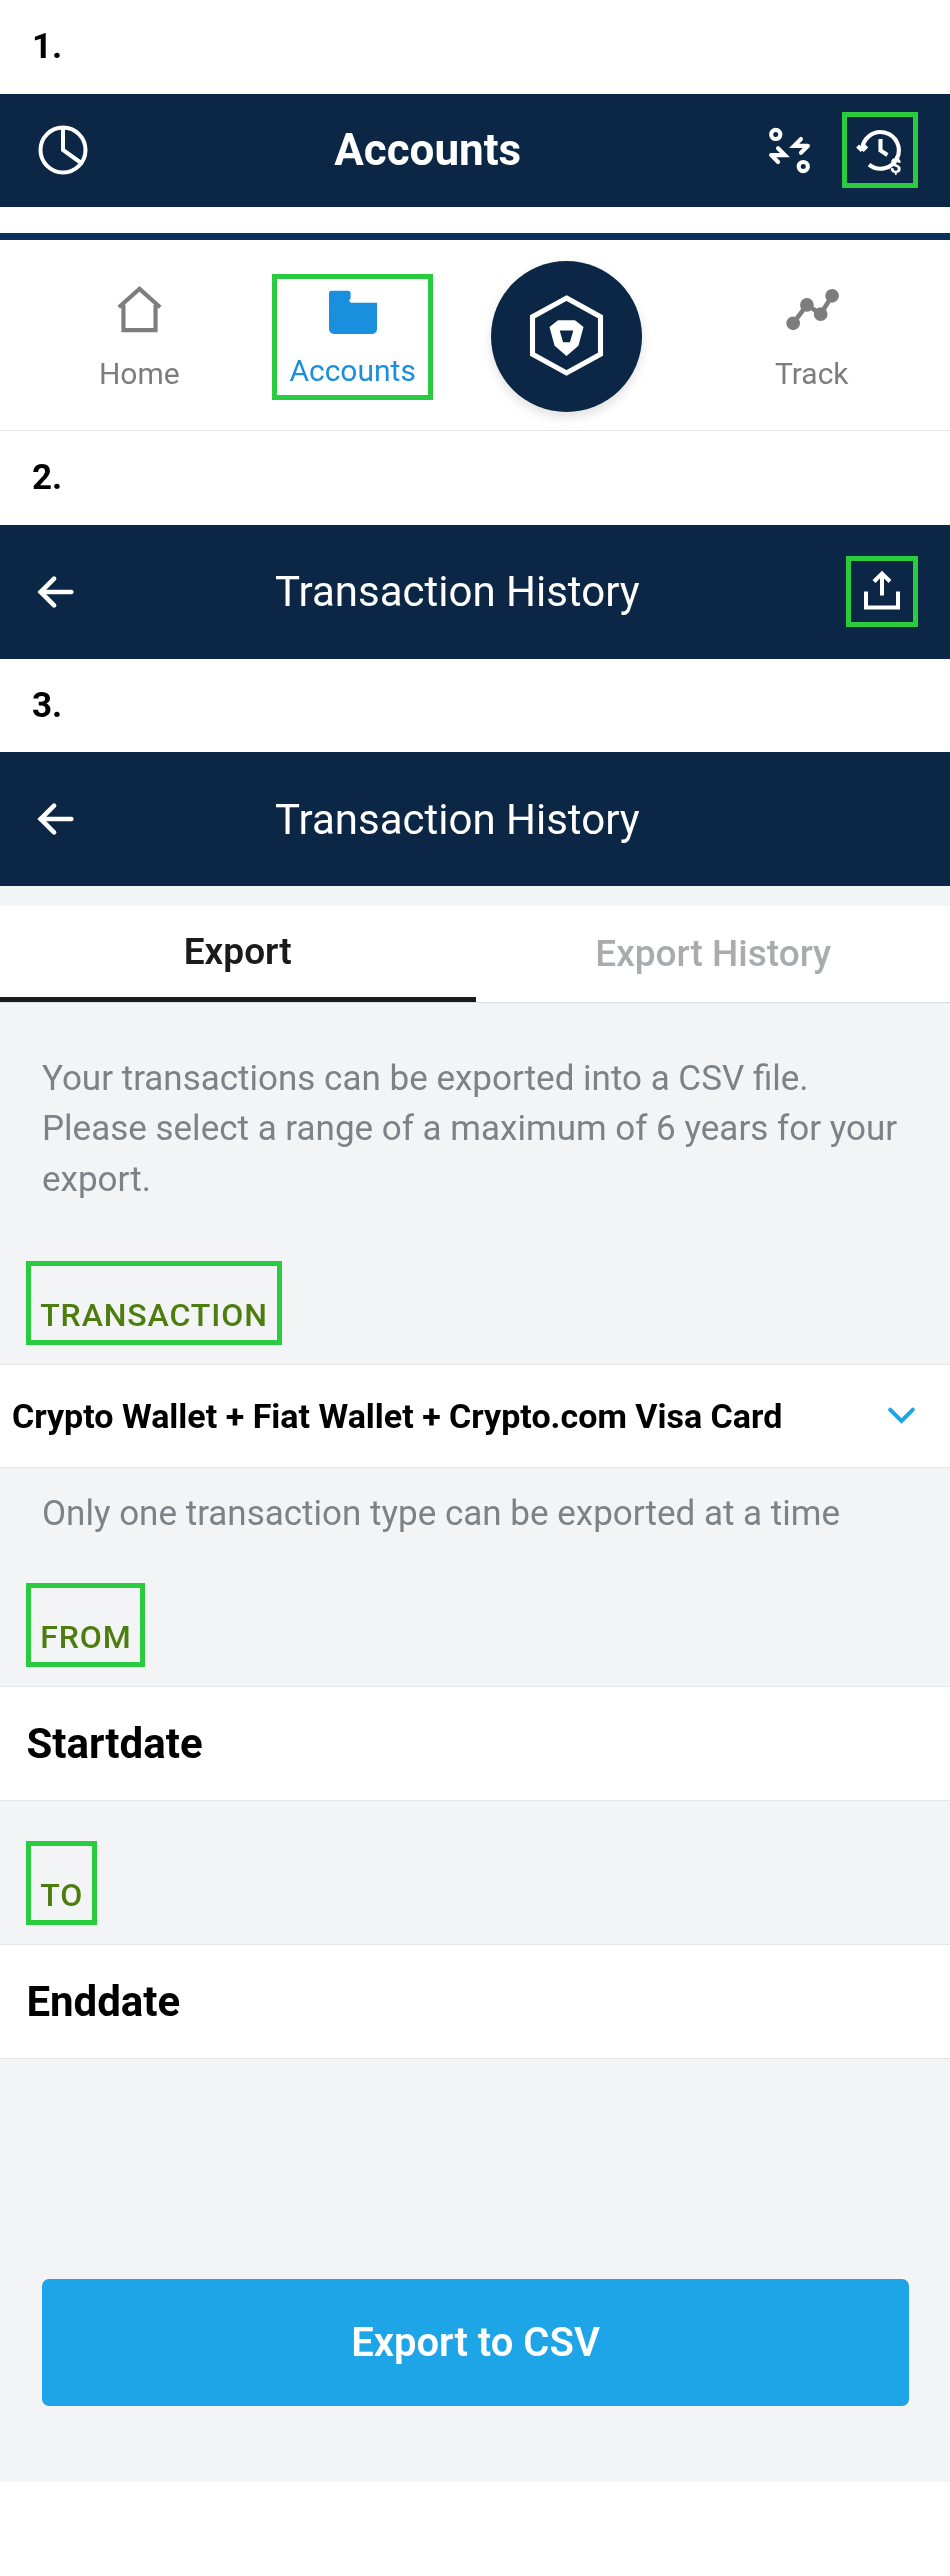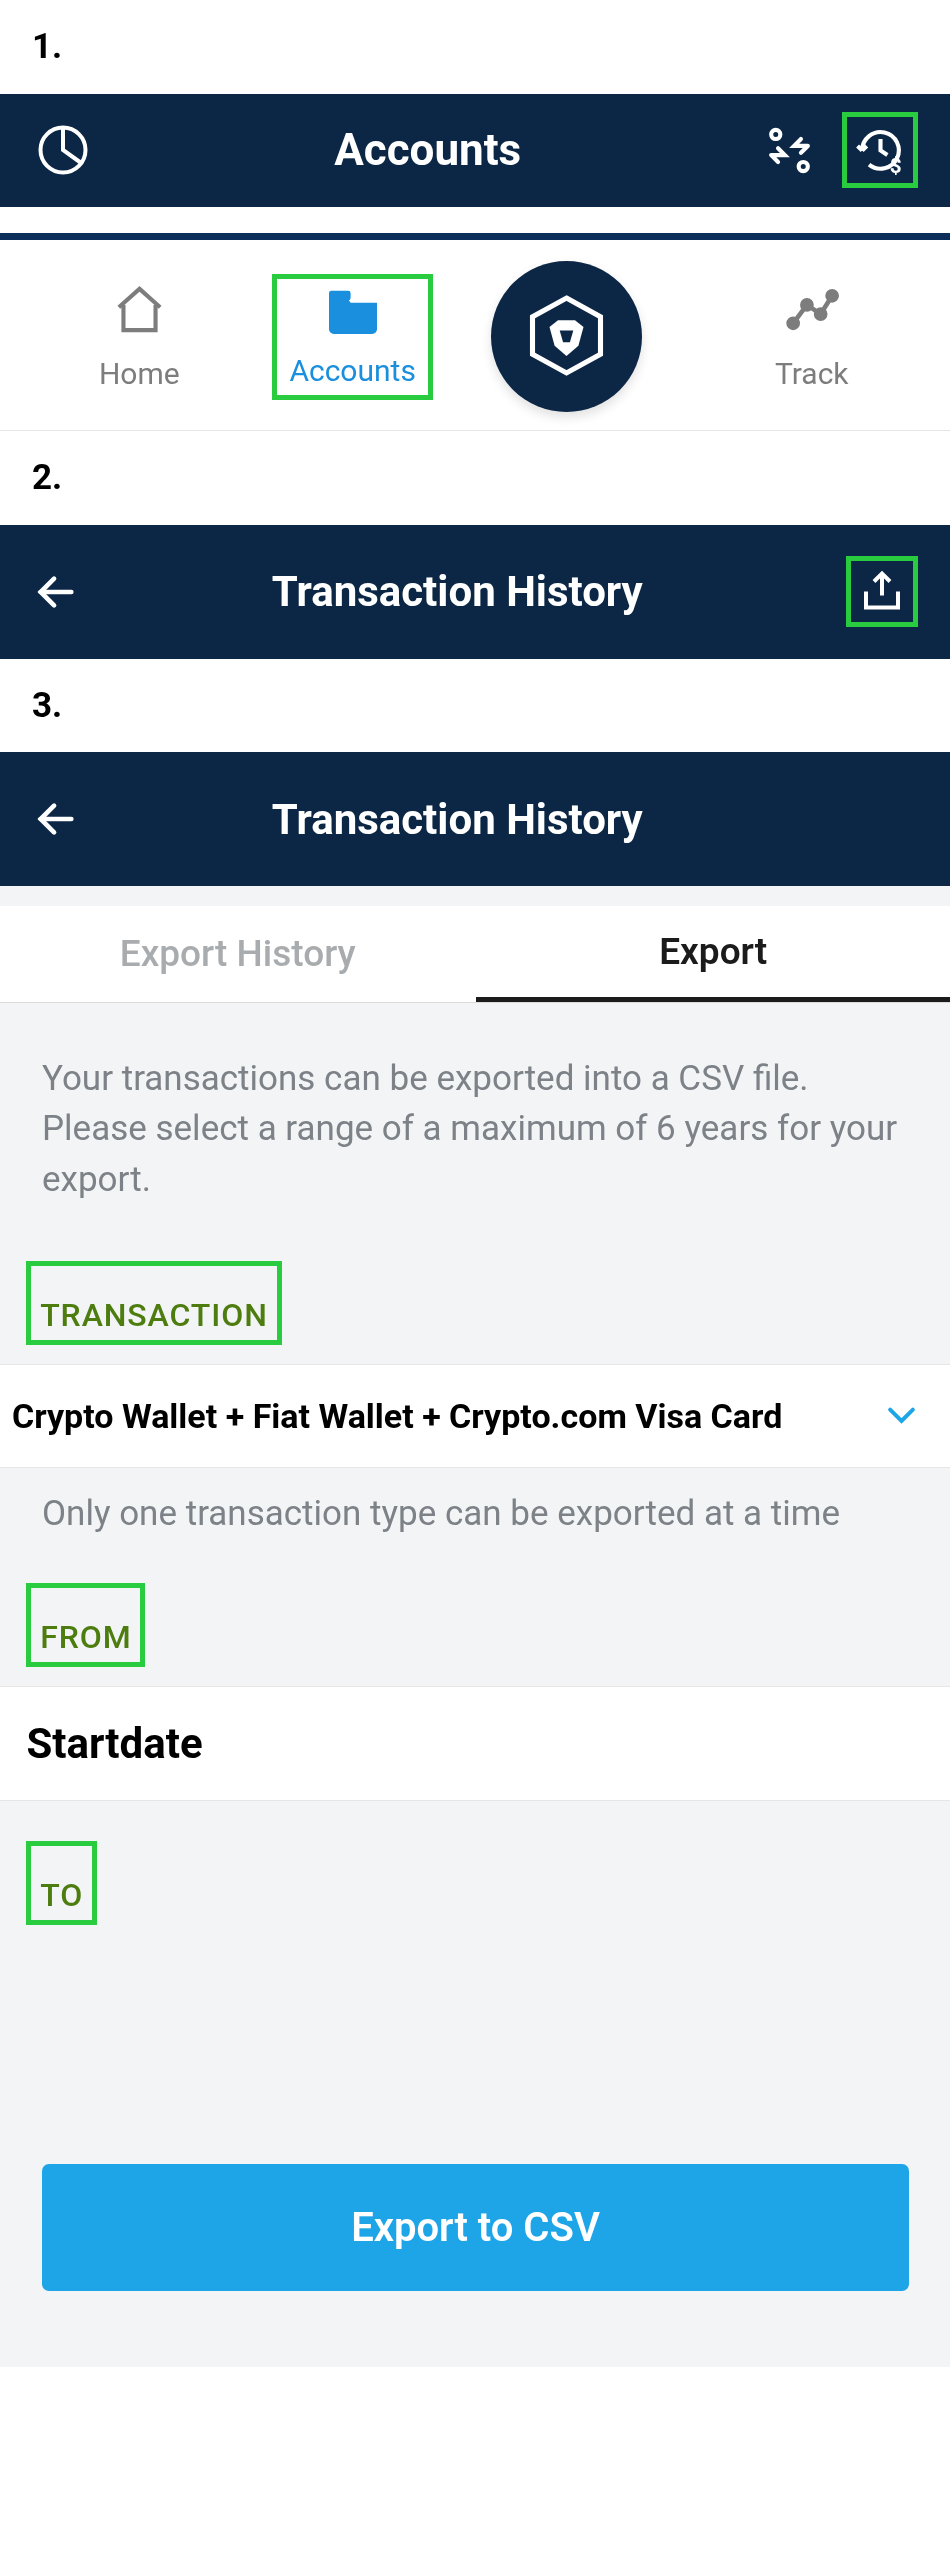--- a/index.html
+++ b/index.html
@@ -82,21 +82,21 @@
   }
   .section-bar .back {
     width: 53px;
     display: flex;
     align-items:center;
   }
   .section-bar .title {
     flex: 1;
     text-align: center;
     font-size: 42px;
-    font-weight: 700;
+    font-weight: 400;
     margin-left: -26.4px;
   }
   .section-bar .right {
     width: 63px;
     display:flex; justify-content:flex-end;
   }
   .export-tabs {
     display: flex;
     height: 97px;
     border-bottom: 1.8px solid #d9dbdd;
@@ -296,22 +296,22 @@
       <path d="M11 5 L4 12 L11 19"></path>
     </svg>
   </div>
   <div class="title">Transaction History</div>
   <div class="right"></div>
 </div>
 
 <div style="height:19.4px; background:#f3f4f5;"></div>
 
 <div class="export-tabs">
+  <div class="export-tab active">Export</div>
   <div class="export-tab">Export History</div>
-  <div class="export-tab active">Export</div>
 </div>
 
 <div class="export-body">
   <div class="info-text">Your transactions can be exported into a CSV file. Please select a range of a maximum of 6 years for your export.</div>
 
   <div class="field-label-wrap">
     <span class="green-box">
       <span class="mini-label">TRANSACTION</span>
     </span>
   </div>
@@ -336,18 +336,19 @@
   <div class="date-row">Startdate</div>
 
   <div class="small-gap"></div>
 
   <div class="field-label-wrap" style="margin-top:0;">
     <span class="green-box">
       <span class="mini-label">TO</span>
     </span>
   </div>
 
+  <div class="date-row">Enddate</div>
 
   <div class="export-btn-wrap">
     <div class="export-btn">Export to CSV</div>
   </div>
 </div>
 
 
 </body></html>

